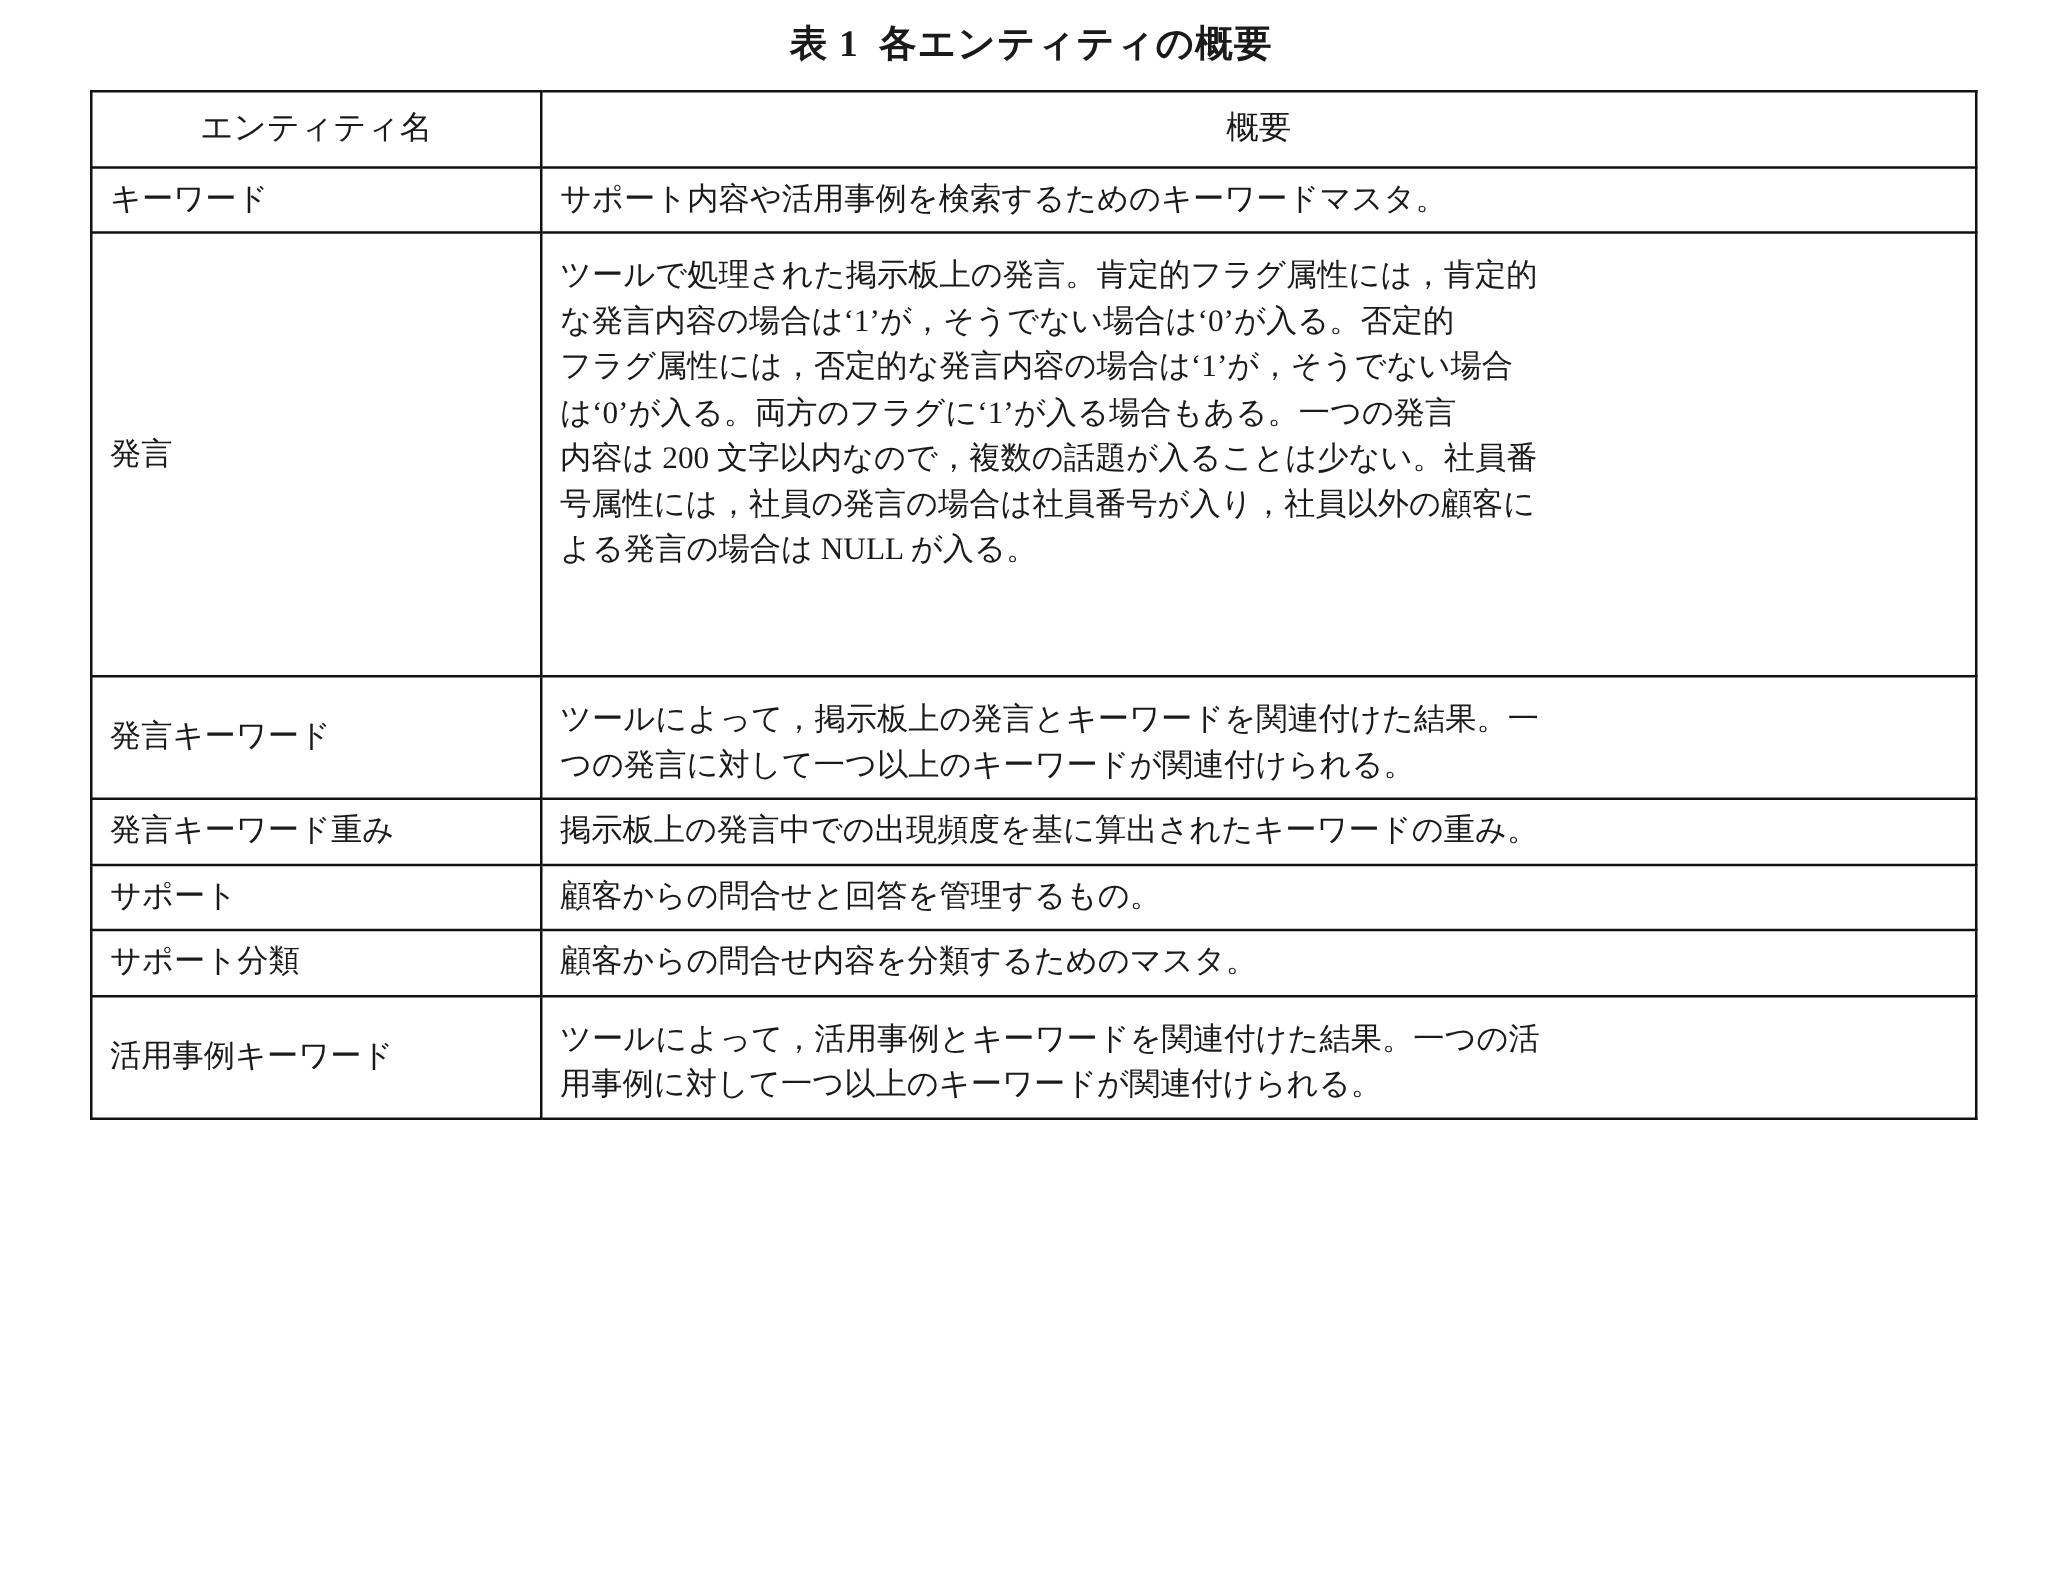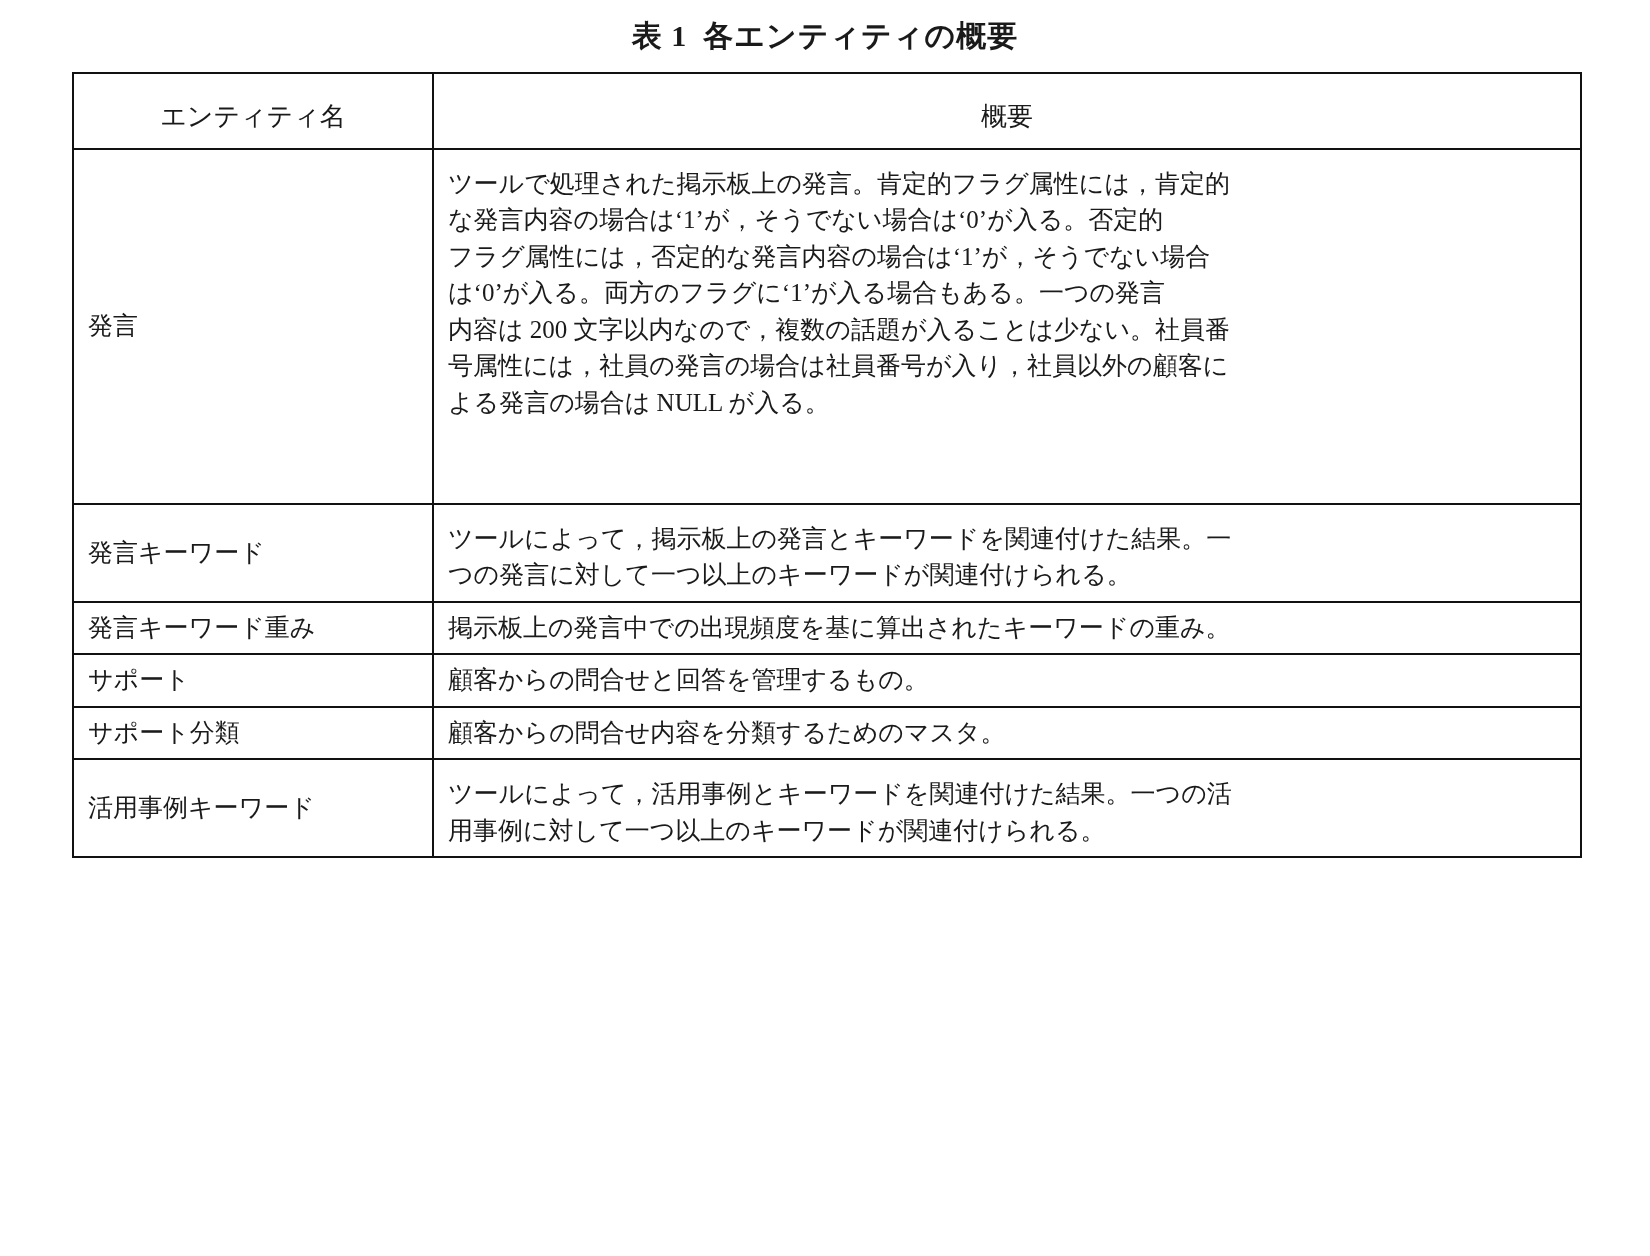--- a/index.html
+++ b/index.html
@@ -43,21 +43,21 @@
   table.entity-table th {
     border: 2px solid #111;
     vertical-align: middle;
     padding: 7px 14px;
     font-size: 25px;
     line-height: 1.46;
     font-weight: normal;
   }
   table.entity-table thead th {
     text-align: center;
-    padding-top: 24px;
+    padding-top: 9px;
     padding-bottom: 12px;
     font-size: 26px;
   }
   col.c-name { width: 360px; }
   col.c-desc { width: 1148px; }
 
   td.name-cell {
     text-align: left;
     padding-left: 24px;
     white-space: nowrap;
@@ -98,20 +98,26 @@
       <col class="c-desc">
     </colgroup>
     <thead>
       <tr>
         <th>エンティティ名</th>
         <th>概要</th>
       </tr>
     </thead>
     <tbody>
 
+      <tr>
+        <td class="name-cell">キーワード</td>
+        <td class="desc-cell">
+          <span class="desc-line">サポート内容や活用事例を検索するためのキーワードマスタ。</span>
+        </td>
+      </tr>
 
       <tr>
         <td class="name-cell middle tall">発言</td>
         <td class="desc-cell multiline tall">
           <span class="desc-line">ツールで処理された掲示板上の発言。肯定的フラグ属性には，肯定的</span>
           <span class="desc-line">な発言内容の場合は‘1’が，そうでない場合は‘0’が入る。否定的</span>
           <span class="desc-line">フラグ属性には，否定的な発言内容の場合は‘1’が，そうでない場合</span>
           <span class="desc-line">は‘0’が入る。両方のフラグに‘1’が入る場合もある。一つの発言</span>
           <span class="desc-line">内容は 200 文字以内なので，複数の話題が入ることは少ない。社員番</span>
           <span class="desc-line">号属性には，社員の発言の場合は社員番号が入り，社員以外の顧客に</span>

